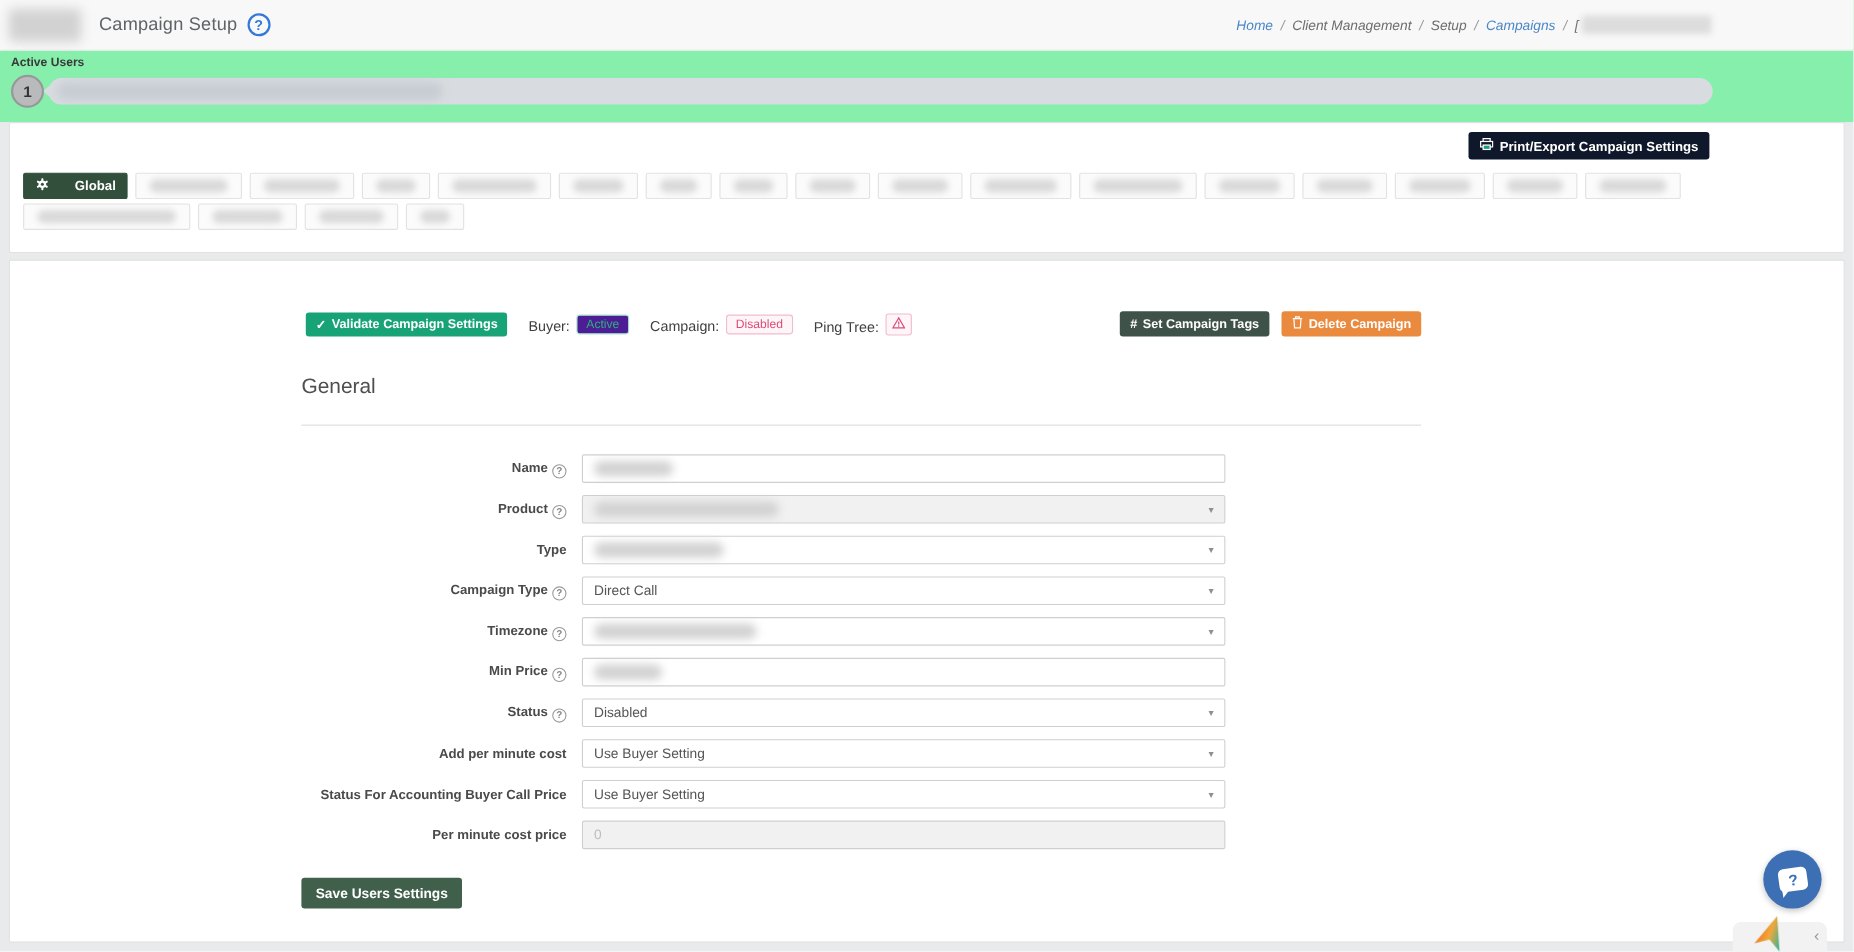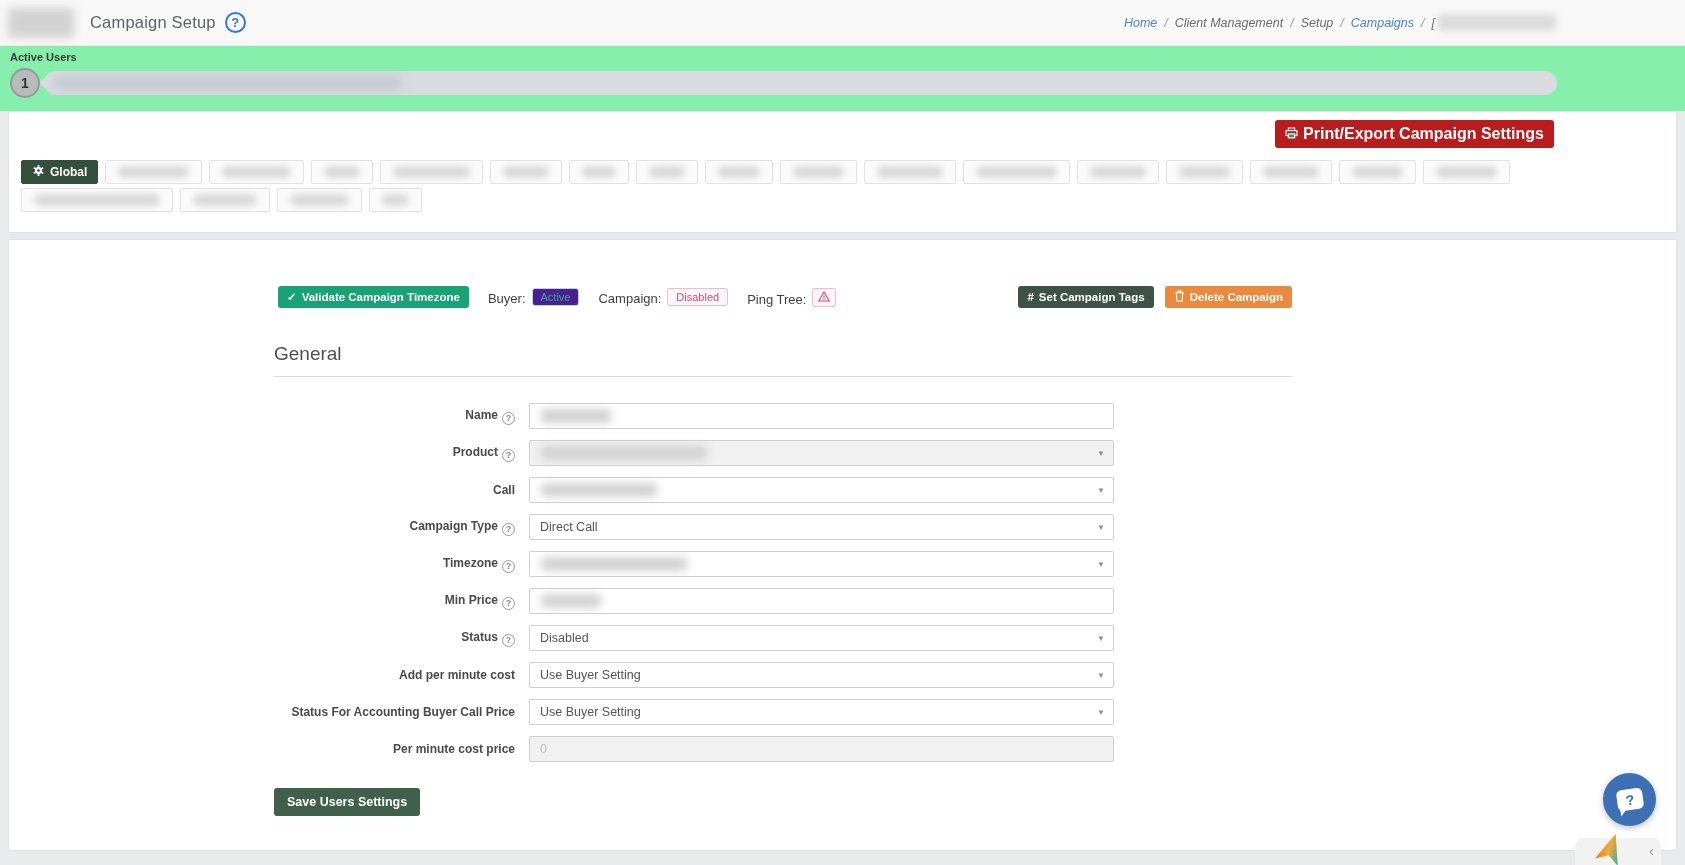--- a/index.html
+++ b/index.html
@@ -48,46 +48,46 @@
   }
   .au-blur { position:absolute; left:8px; top:4px; width:350px; height:16px; background:#c7ccd3; border-radius:8px; filter:blur(4px); }
   
   .panel { margin:0 8px; background:#fff; border:1px solid #e1e1e1; border-radius:2px; }
   .tabs-panel { padding:8px 12px 16px; }
   .print-row { display:flex; justify-content:flex-end; padding-right:110px; margin-bottom:12px; }
   .btn {
     border:none; border-radius:3px; color:#fff; font-family:"Liberation Sans",sans-serif;
     font-weight:bold; cursor:pointer; display:inline-flex; align-items:center; gap:5px;
   }
-  .btn-green { background:#b91c1c; font-size:16px; padding:5px 10px; }
+  .btn-green { background:#0f172a; font-size:12px; padding:5px 10px; }
   .btn-small-green { background:#18a377; font-size:11.5px; padding:4px 9px; }
   .btn-slate { background:#3f5249; font-size:11.5px; padding:4px 9px; }
   .btn-orange { background:#ea8a3f; font-size:11.5px; padding:4px 9px; }
   .btn-save { background:#41604b; font-size:12.5px; padding:7px 13px; }
   .tabs-row { display:flex; gap:7px; margin-bottom:4px; }
   .tab {
     height:24px; border:1px solid #e2e2e2; background:#fbfbfb; border-radius:2px;
     display:flex; align-items:center; justify-content:center; cursor:pointer; overflow:hidden;
   }
-  .tab-active { background:#314f3b; border-color:#314f3b; color:#fff; font-size:12px; font-weight:bold; padding:0 10px; gap:5px; }
+  .tab-active { background:#314f3b; border-color:#314f3b; color:#fff; font-size:12px; font-weight:bold; padding:0 10px; gap:23px; }
   .tab-blur { height:12px; background:#d9d9d9; border-radius:6px; filter:blur(3px); }
   
   .main-panel { margin-top:6px; min-height:612px; padding-top:46px; padding-bottom:30px; margin-bottom:20px; }
   .content { width:1018px; margin-left:265px; }
   .status-row { display:flex; align-items:center; margin-bottom:35px; }
   .status-item { display:flex; align-items:flex-end; margin-left:19px; }
   .status-label { font-size:13px; color:#3f3f3f; margin-right:6px; }
   .badge {
     font-size:11px; padding:2px 8px; border-radius:3px; border:1px solid; display:inline-flex; align-items:center;
   }
   .badge-teal { color:#2ab27b; border-color:#a9e3cd; background:#4c1d95; }
   .badge-pink { color:#dc4b77; border-color:#f1bccd; background:#fef5f8; }
   .badge-warn { padding:2px 5px; }
   .status-right { margin-left:auto; display:flex; gap:11px; }
-  .general-heading { font-size:19px; font-weight:400; color:#4f4f4f; padding-bottom:11px; border-bottom:1px solid #dcdcdc; margin-bottom:26px; }
+  .general-heading { font-size:19px; font-weight:400; color:#4f4f4f; padding-bottom:23px; border-bottom:1px solid #dcdcdc; margin-bottom:26px; }
   .frow { display:flex; align-items:center; margin-bottom:11px; }
   .flabel { width:255px; text-align:right; padding-right:14px; font-size:12px; font-weight:bold; color:#4a4a4a; line-height:1.35; }
   .help-dot {
     display:inline-block; width:13px; height:13px; border:1px solid #9a9a9a; border-radius:50%;
     font-size:9px; font-weight:bold; color:#8a8a8a; line-height:11px; text-align:center;
     margin-left:4px; vertical-align:-2px; cursor:pointer;
   }
   .fctrl {
     width:585px; height:26px; border:1px solid #cfcfcf; border-radius:2px; background:#fff;
     display:flex; align-items:center; padding:0 10px; font-size:12.5px; color:#555; position:relative; cursor:pointer;
@@ -237,21 +237,21 @@
         <span class="tab-blur" style="width: 27px;"></span>
       </div>
     </div>
 </div>
 
 <div class="panel main-panel">
   <div class="content">
     <div class="status-row">
       <button class="btn btn-small-green" style="margin-left:4px;">
         <span>✓</span>
-        <span>Validate Campaign Timezone</span>
+        <span>Validate Campaign Settings</span>
       </button>
       <span id="status-badges" style="display:flex;align-items:center;">
           <span class="status-item">
             <span class="status-label">Buyer:</span>
             <span class="badge badge-teal">Active</span>
           </span>
           <span class="status-item">
             <span class="status-label">Campaign:</span>
             <span class="badge badge-pink">Disabled</span>
           </span>
@@ -294,21 +294,21 @@
           </div>
         </div>
         <div class="frow">
           <label class="flabel"><span>Product</span><span class="help-dot">?</span></label>
           <div class="fctrl disabled">
             <span class="val-blur" style="width: 168px;"></span>
             <span class="dd-arrow">▼</span>
           </div>
         </div>
         <div class="frow">
-          <label class="flabel"><span>Call</span></label>
+          <label class="flabel"><span>Type</span></label>
           <div class="fctrl">
             <span class="val-blur" style="width: 118px;"></span>
             <span class="dd-arrow">▼</span>
           </div>
         </div>
         <div class="frow">
           <label class="flabel"><span>Campaign Type</span><span class="help-dot">?</span></label>
           <div class="fctrl">
             <span>Direct Call</span>
             <span class="dd-arrow">▼</span>

